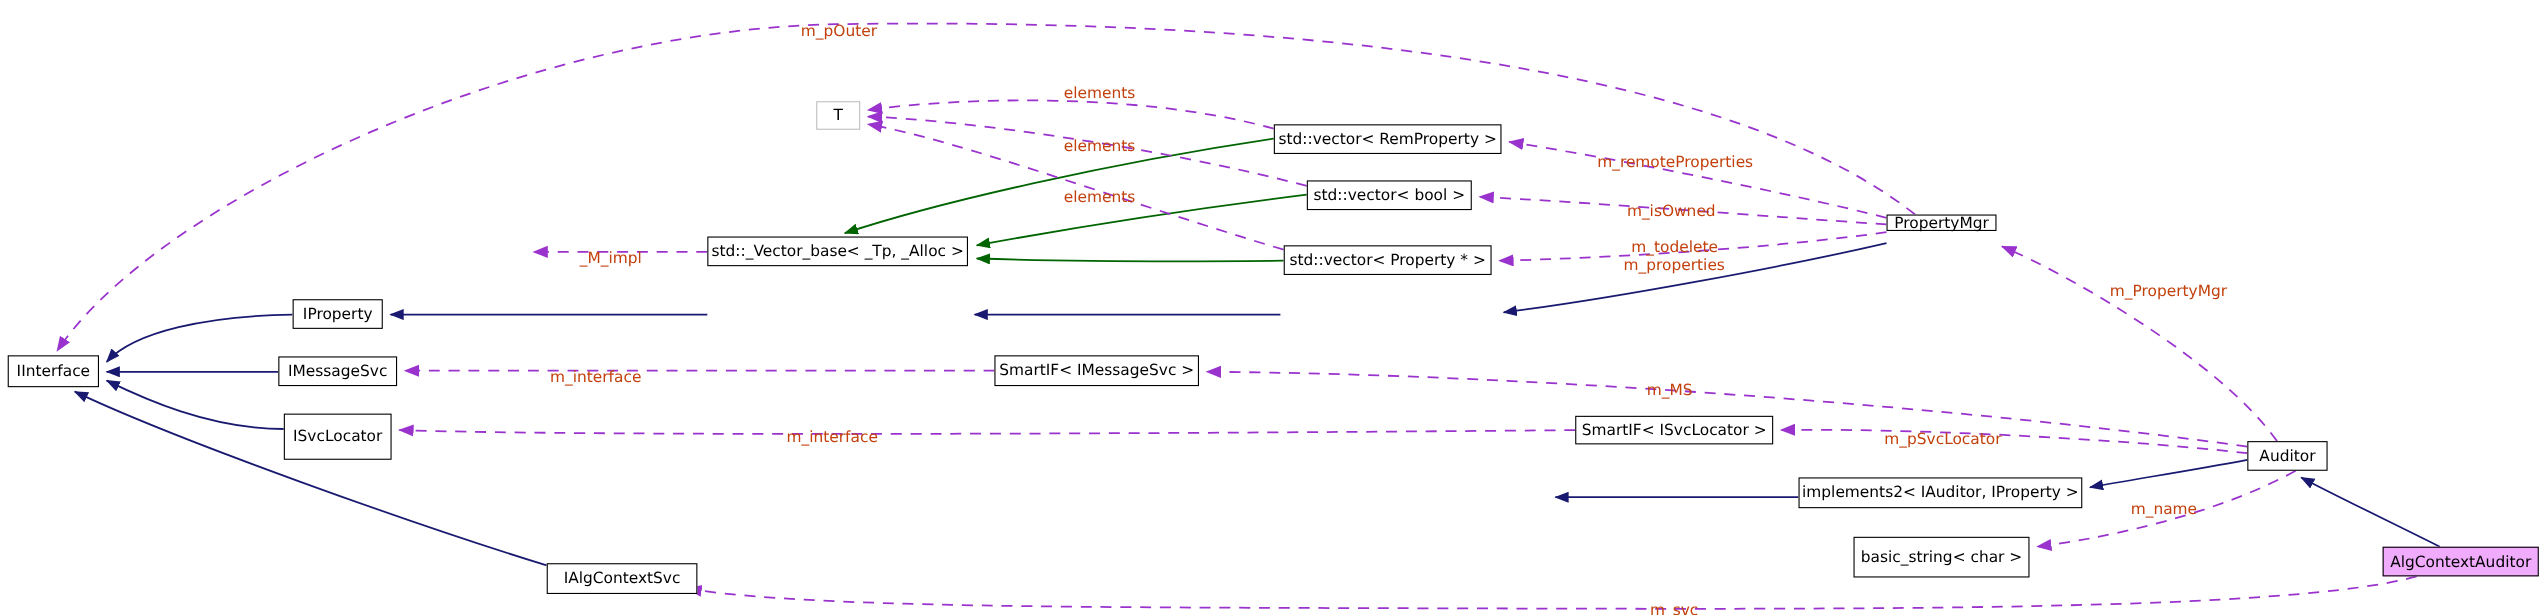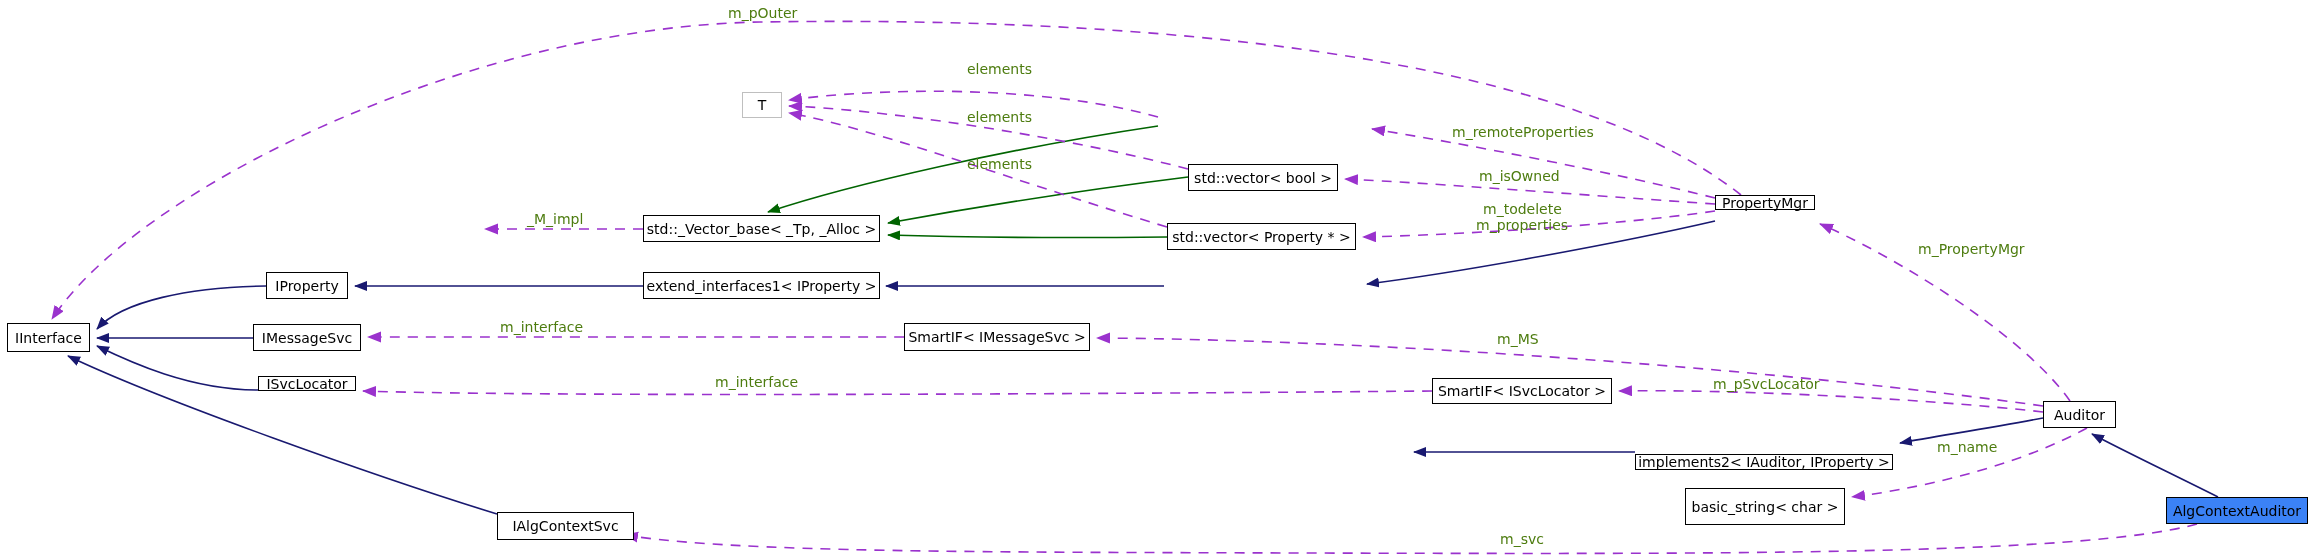--- a/index.html
+++ b/index.html
@@ -18,26 +18,27 @@
     border:1.5px solid #000000;
     color:#000000;
     font-size:14px;
     text-align:center;
     display:flex;align-items:center;justify-content:center;
     white-space:nowrap;
     padding:0 4px;
     cursor:pointer;
   }
   .node.tparam{border:1.2px solid #bfbfbf;cursor:default;}
-  .node.highlight{background:#3b82f6;cursor:default;}
+  .node.highlight{background:#f0abfc;cursor:default;}
   .elabel{
     position:absolute;
-    color:#4d7c0f;
+    color:#c2410c;
     font-size:14px;
     white-space:nowrap;
+    margin-top:16px;
   }
 </style>
 </head>
 <body>
 
 <div id="canvas">
 
   <svg id="edges" width="2315" height="559" viewBox="0 0 2315 559" xmlns="http://www.w3.org/2000/svg">
     <defs>
       <marker id="ah-navy" markerWidth="14" markerHeight="12" refX="12" refY="5" orient="auto" markerUnits="userSpaceOnUse">
@@ -85,30 +86,30 @@
       <path d="M2043,412 C1920,398 1722,389 1619,391" marker-end="url(#ah-purple)"></path>
       <path d="M2070,401 C2020,330 1882,250 1820,224" marker-end="url(#ah-purple)"></path>
       <path d="M2087,428 C2010,470 1908,490 1852,497" marker-end="url(#ah-purple)"></path>
       <path d="M2197,524 C2080,556 1700,554 1300,553 C1000,552 732,553 625,535" marker-end="url(#ah-purple)"></path>
     </g>
   </svg>
 
   <div class="node" style="left:7px;top:323px;width:83px;height:29px">IInterface</div>
   <div class="node" style="left:266px;top:272px;width:82px;height:27px">IProperty</div>
   <div class="node" style="left:253px;top:324px;width:108px;height:27px">IMessageSvc</div>
-  <div class="node" style="left:258px;top:376px;width:98px;height:15px">ISvcLocator</div>
+  <div class="node" style="left:258px;top:376px;width:98px;height:42px">ISvcLocator</div>
   <div class="node" style="left:497px;top:512px;width:137px;height:28px">IAlgContextSvc</div>
   <div class="node tparam" style="left:742px;top:92px;width:40px;height:26px">T</div>
   <div class="node" style="left:643px;top:215px;width:237px;height:27px">std::_Vector_base&lt; _Tp, _Alloc &gt;</div>
-  <div class="node" style="left:643px;top:272px;width:237px;height:27px">extend_interfaces1&lt; IProperty &gt;</div>
+  <div class="node" style="left:1158px;top:113px;width:207px;height:27px">std::vector&lt; RemProperty &gt;</div>
   <div class="node" style="left:1188px;top:164px;width:150px;height:27px">std::vector&lt; bool &gt;</div>
   <div class="node" style="left:1167px;top:223px;width:189px;height:27px">std::vector&lt; Property * &gt;</div>
   <div class="node" style="left:904px;top:323px;width:186px;height:28px">SmartIF&lt; IMessageSvc &gt;</div>
   <div class="node" style="left:1432px;top:378px;width:180px;height:26px">SmartIF&lt; ISvcLocator &gt;</div>
-  <div class="node" style="left:1635px;top:454px;width:258px;height:16px">implements2&lt; IAuditor, IProperty &gt;</div>
+  <div class="node" style="left:1635px;top:434px;width:258px;height:28px">implements2&lt; IAuditor, IProperty &gt;</div>
   <div class="node" style="left:1685px;top:488px;width:160px;height:37px">basic_string&lt; char &gt;</div>
   <div class="node" style="left:1715px;top:195px;width:100px;height:15px">PropertyMgr</div>
   <div class="node" style="left:2043px;top:401px;width:73px;height:27px">Auditor</div>
   <div class="node highlight" style="left:2166px;top:497px;width:142px;height:27px">AlgContextAuditor</div>
 
   <span class="elabel" style="left:728px;top:5px">m_pOuter</span>
   <span class="elabel" style="left:967px;top:61px">elements</span>
   <span class="elabel" style="left:967px;top:109px">elements</span>
   <span class="elabel" style="left:967px;top:156px">elements</span>
   <span class="elabel" style="left:1452px;top:124px">m_remoteProperties</span>

